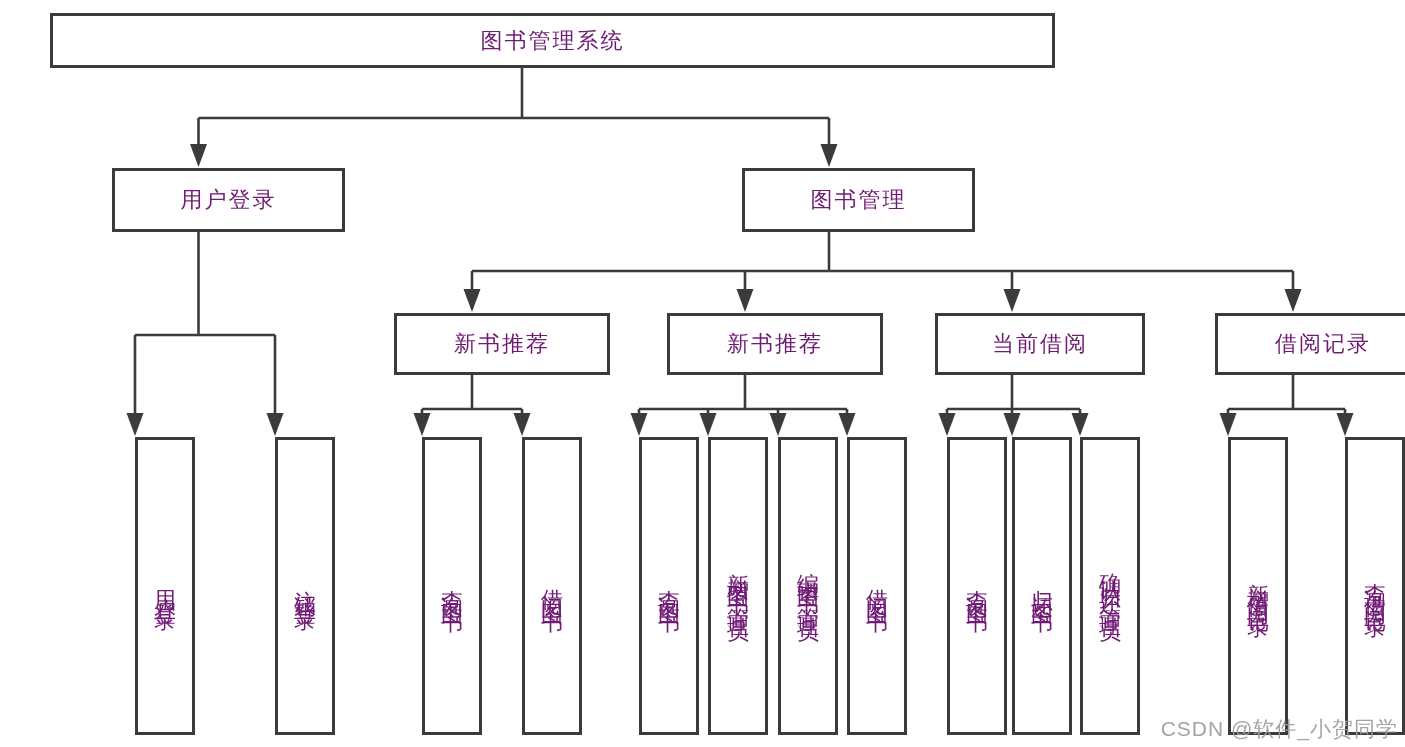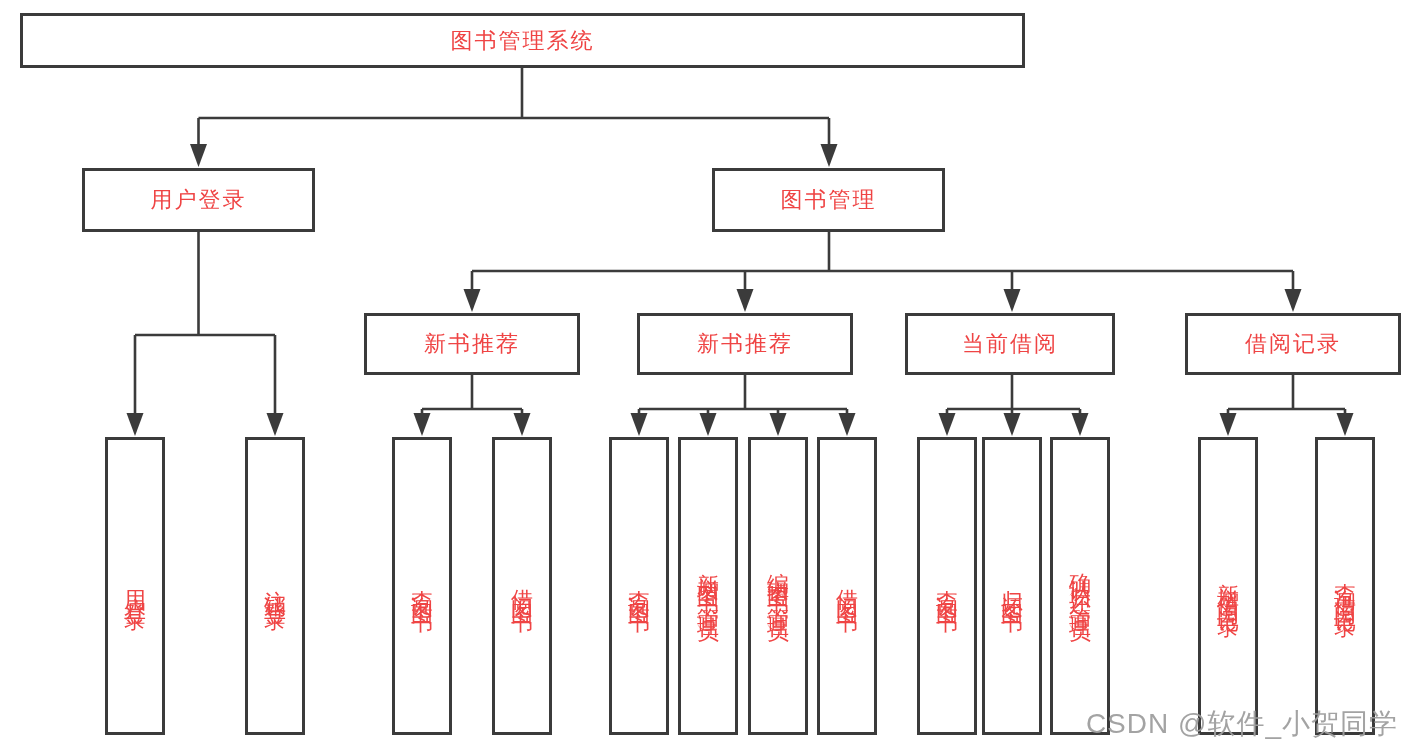--- a/index.html
+++ b/index.html
@@ -24,39 +24,40 @@
     pointer-events: none;
   }
   .node {
     position: absolute;
     box-sizing: border-box;
     border: 3px solid #3b3b3b;
     background: #ffffff;
     display: flex;
     align-items: center;
     justify-content: center;
-    color: #ef4444;
+    color: #701a75;
+    margin-left: 30px;
   }
   .h-node {
     font-size: 22px;
     letter-spacing: 2px;
     white-space: nowrap;
   }
   .v-node {
     writing-mode: vertical-rl;
     text-orientation: mixed;
     font-size: 22px;
     letter-spacing: 7px;
     line-height: 1;
   }
   .watermark {
     position: absolute;
     right: 7px;
     bottom: 4px;
-    font-size: 28px;
+    font-size: 21px;
     color: rgba(158, 158, 158, 0.95);
     letter-spacing: 1px;
     z-index: 10;
     white-space: nowrap;
   }
 </style>
 </head>
 <body>
 
 <div class="canvas">

